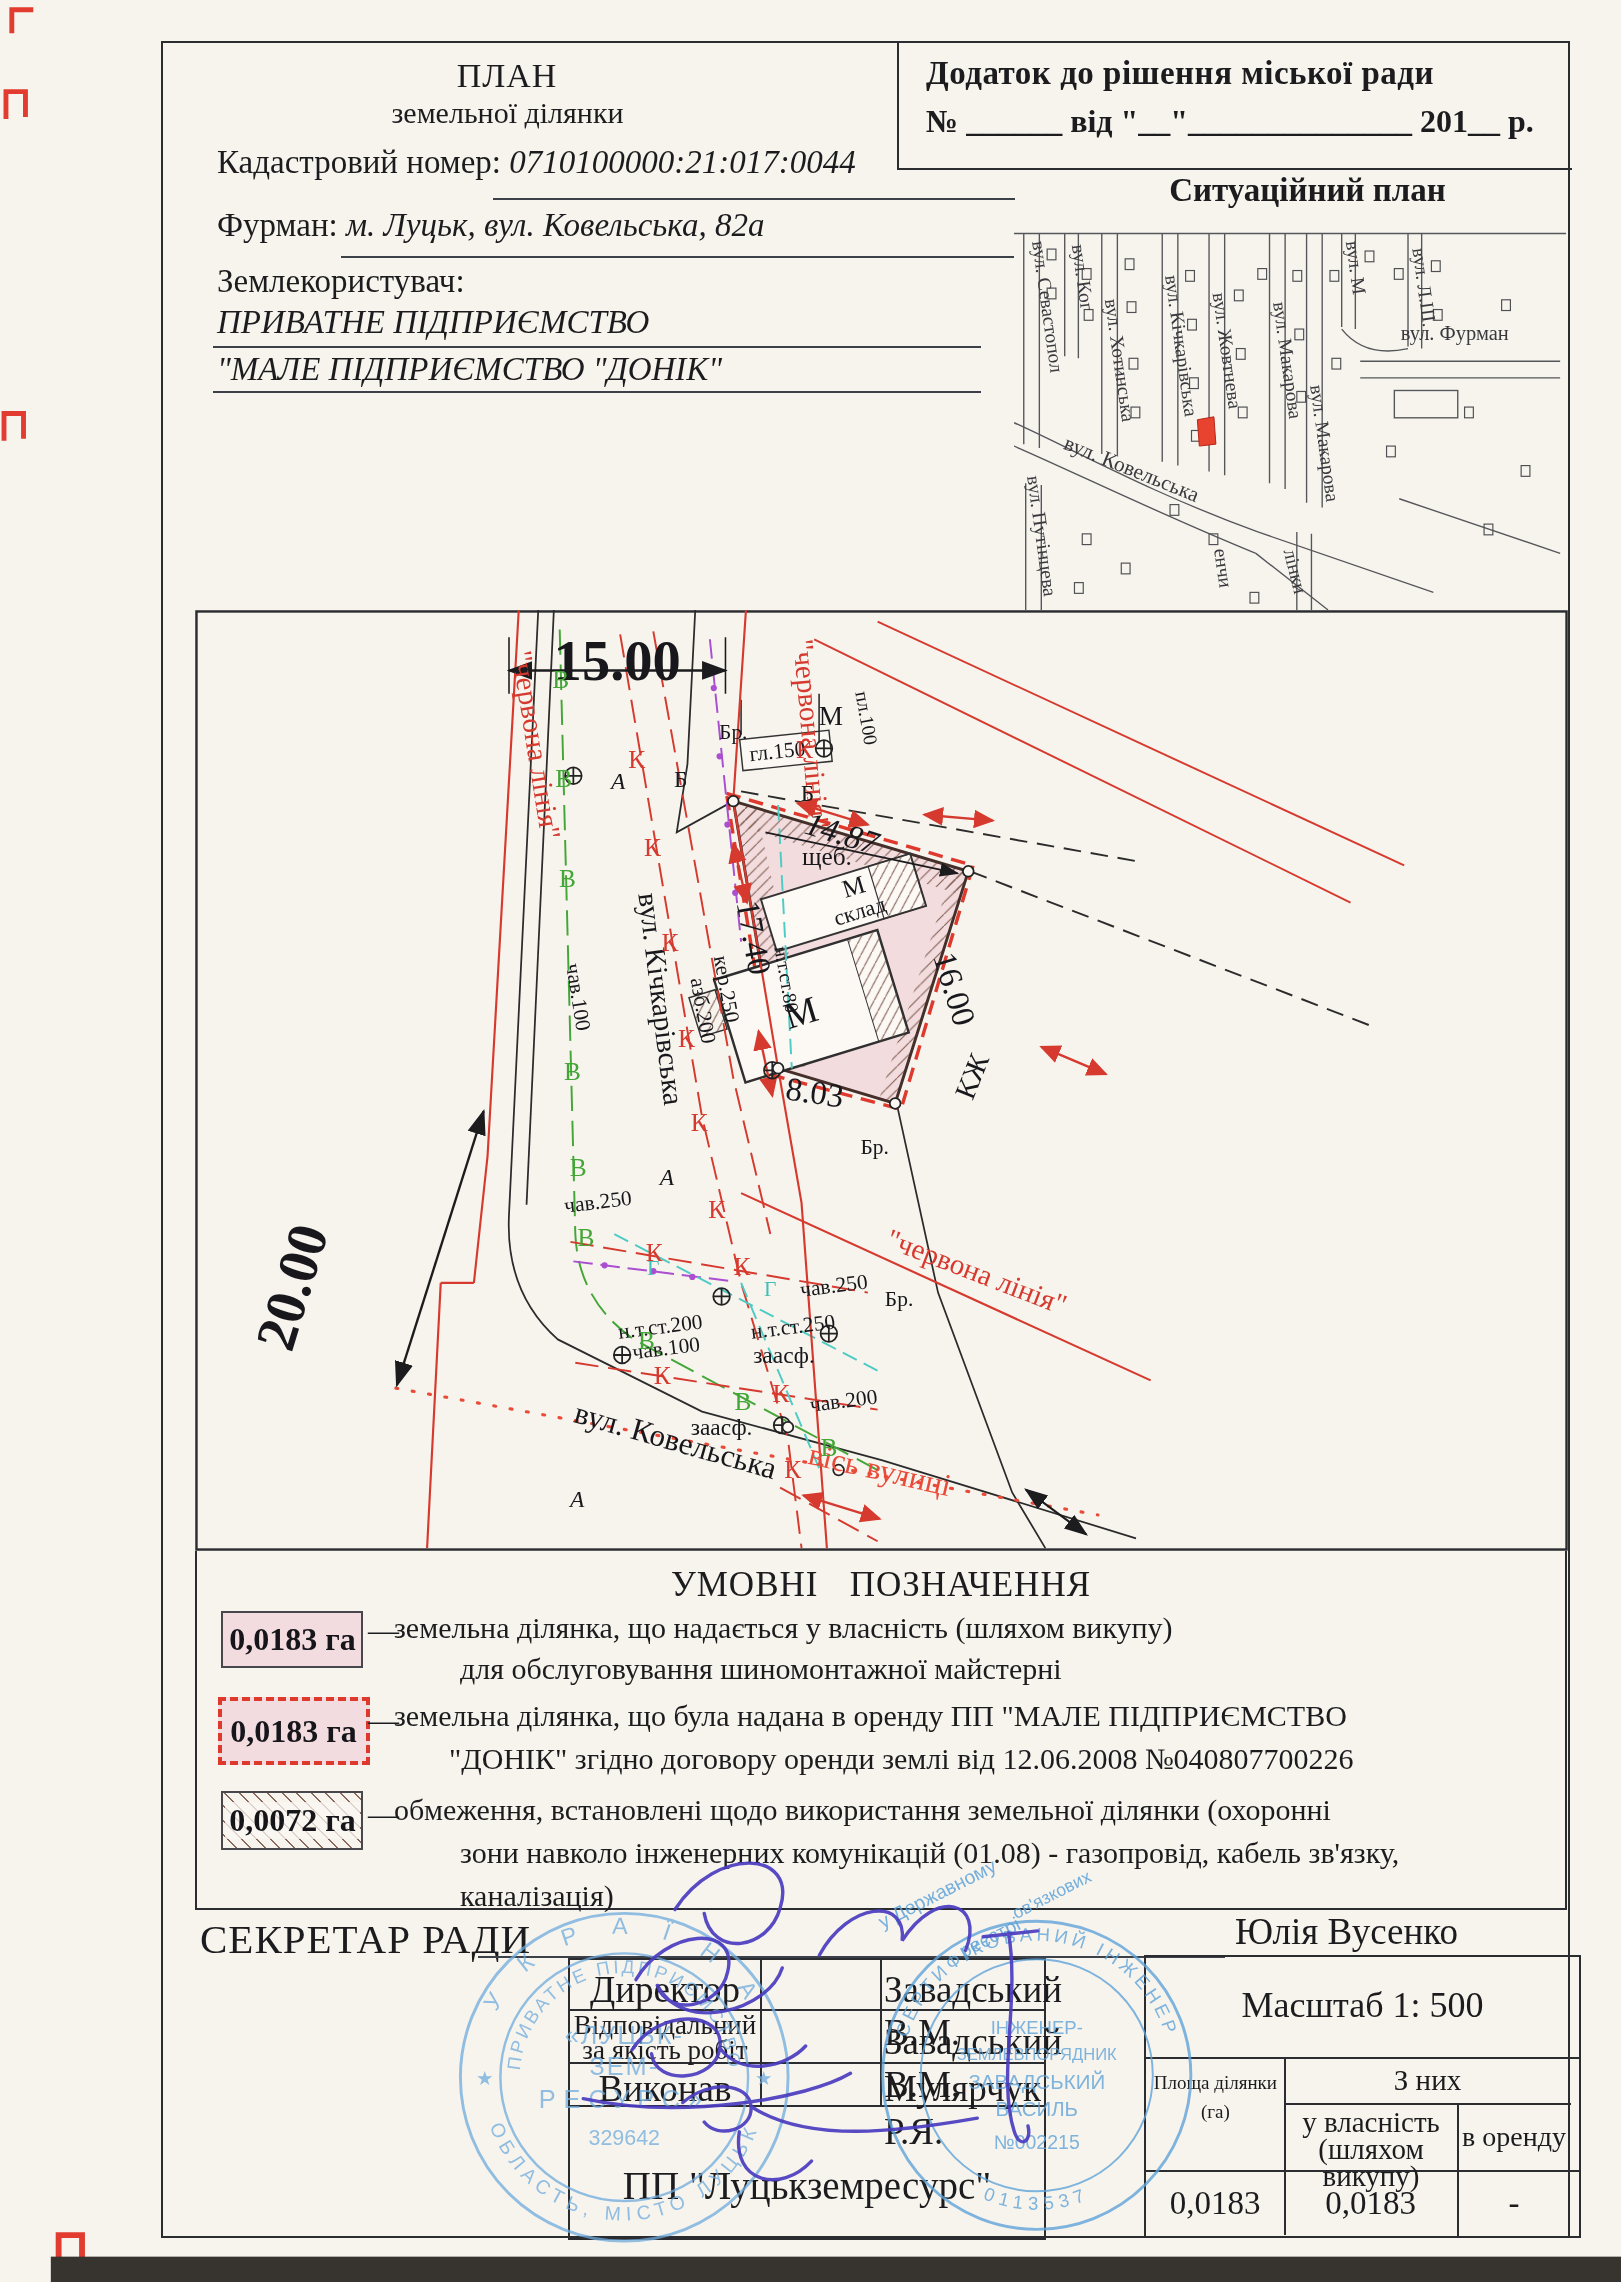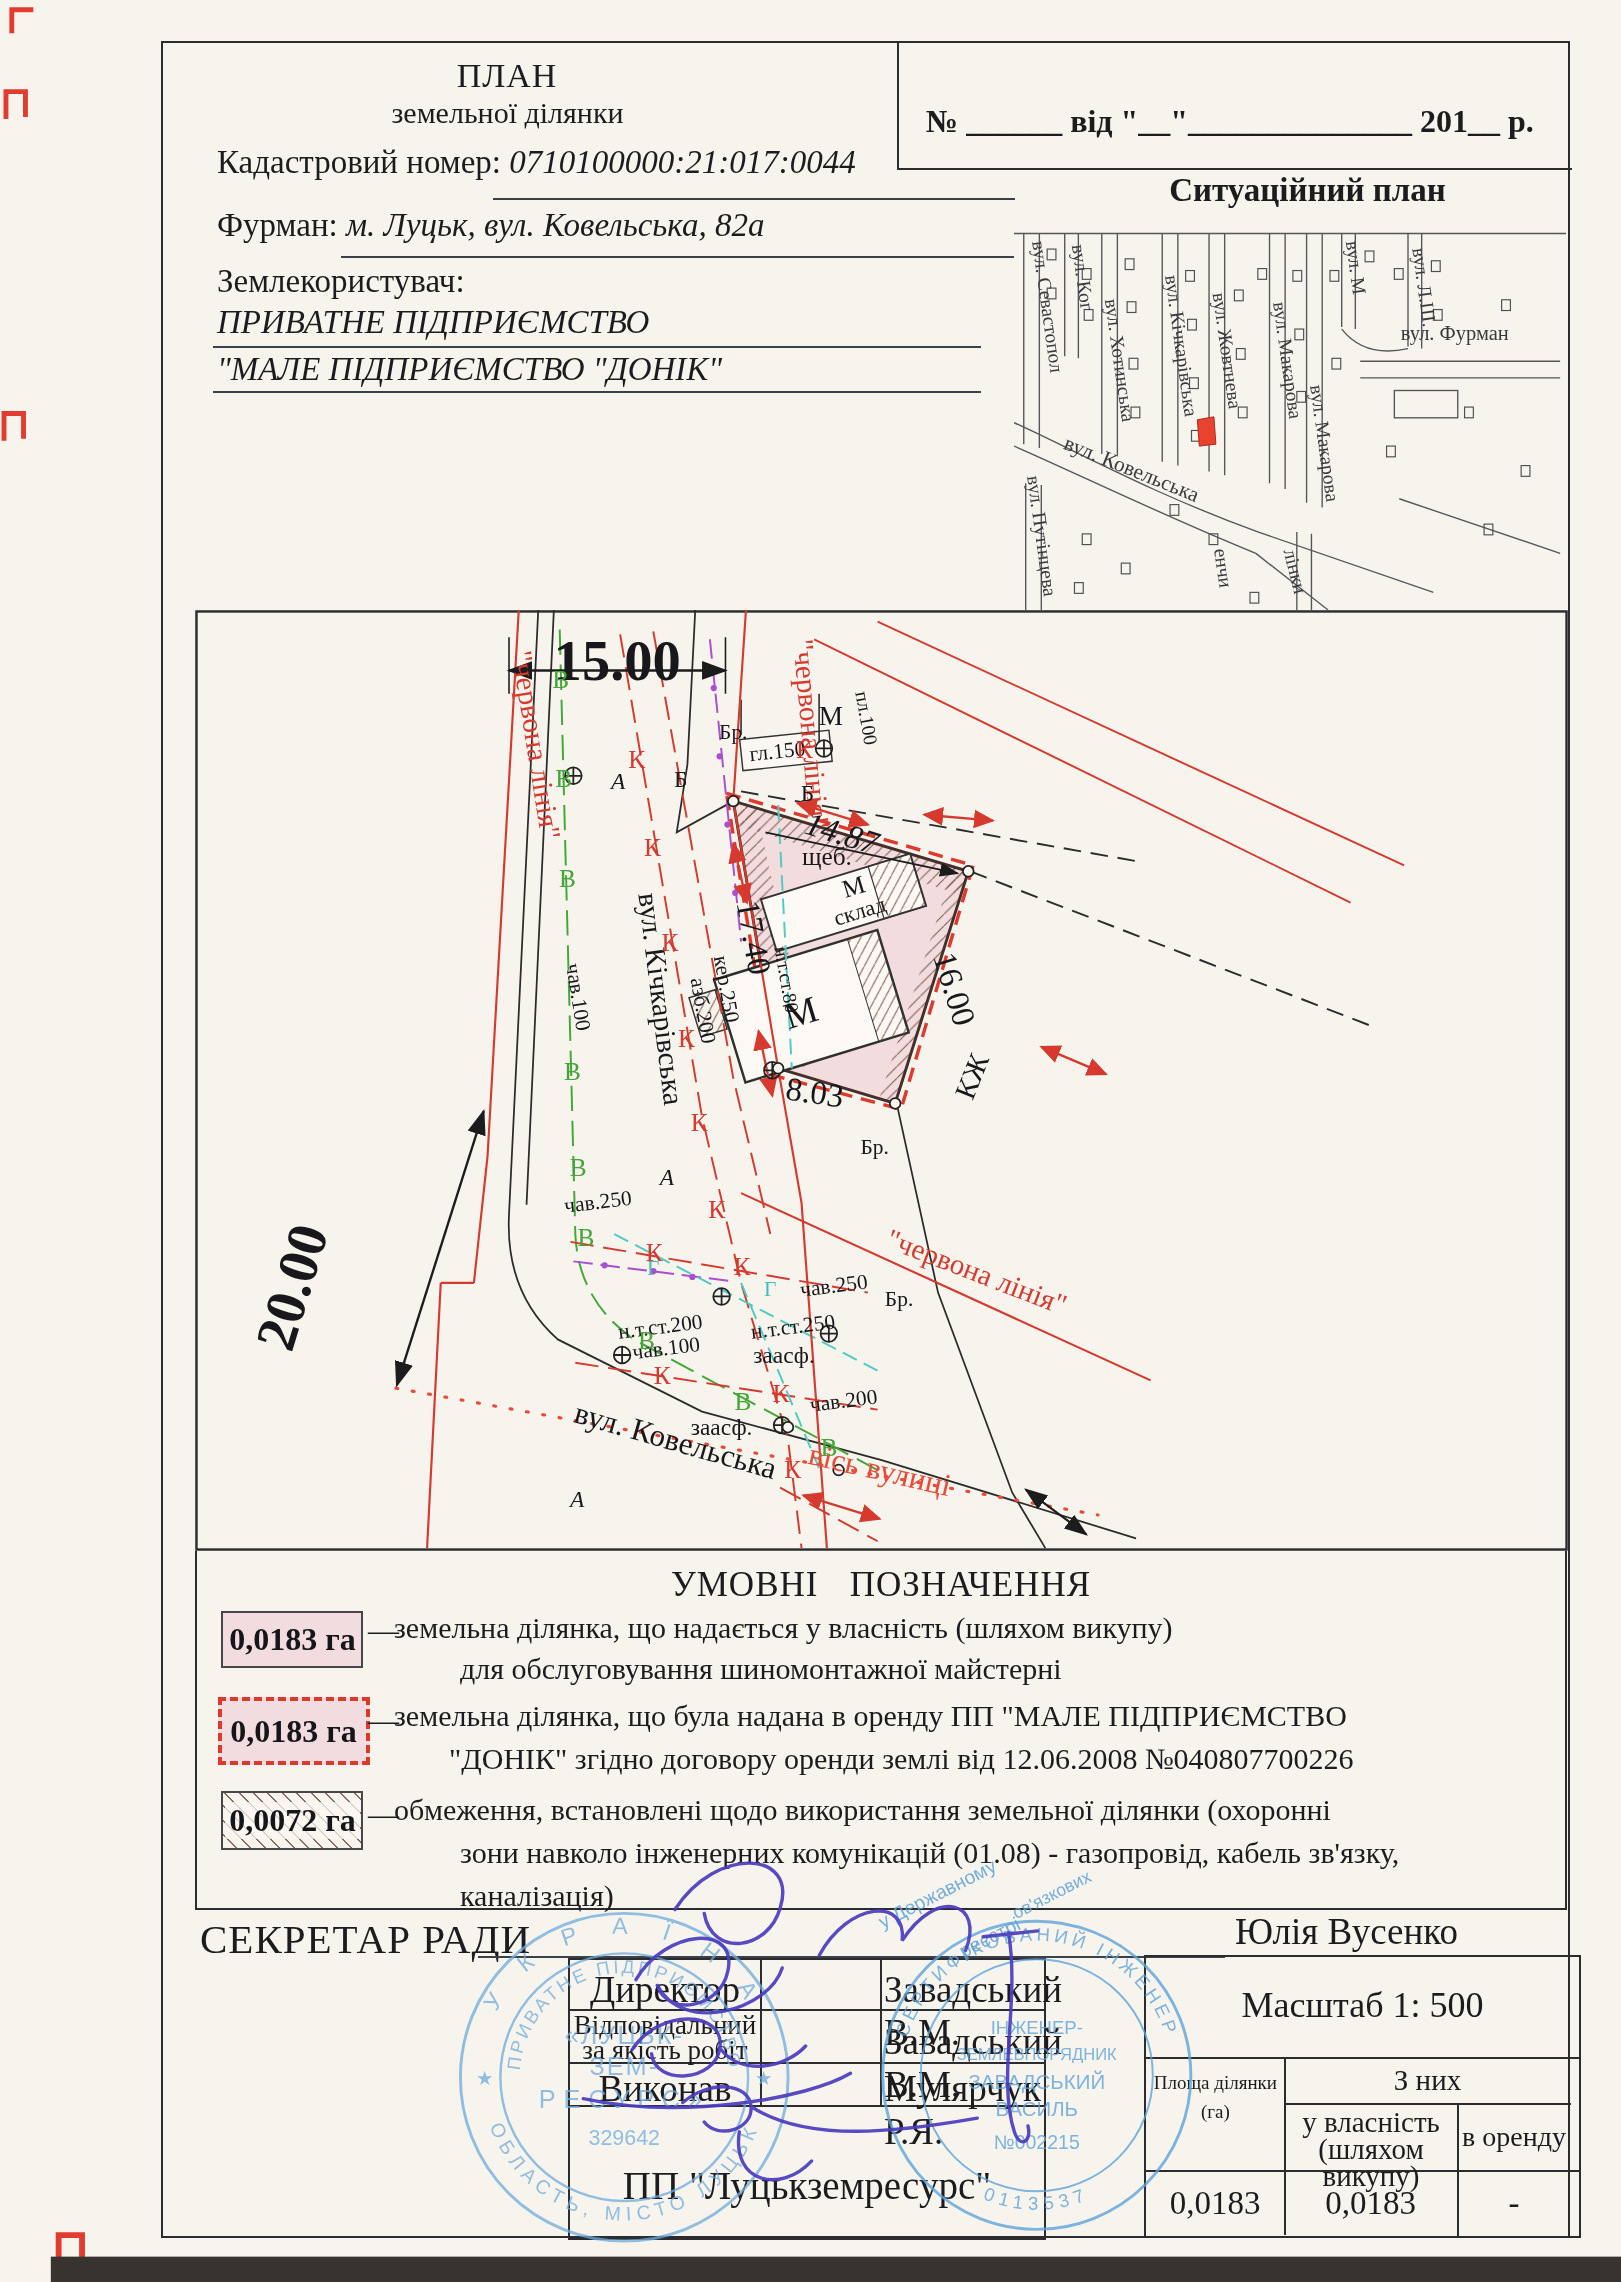--- a/index.html
+++ b/index.html
@@ -60,20 +60,21 @@
   </div>
   <div class="uline" style="left:341px;top:256px;width:673px;"></div>
 
   <div class="abs hline" style="left:217px;top:263px;">Землекористувач:</div>
   <div class="abs hline ital" style="left:217px;top:304px;">ПРИВАТНЕ ПІДПРИЄМСТВО</div>
   <div class="uline" style="left:213px;top:346px;width:768px;"></div>
   <div class="abs hline ital" style="left:217px;top:351px;">"МАЛЕ ПІДПРИЄМСТВО "ДОНІК"</div>
   <div class="uline" style="left:213px;top:391px;width:768px;"></div>
 
   <div class="appendix-box">
+    <div class="appx-l1">Додаток до рішення  міської ради</div>
     <div class="appx-l2">№ ______ від "__"______________ 201__ р.</div>
   </div>
   <div class="abs t-center sit-title">Ситуаційний план</div>
 
   <svg class="abs" style="left:1014px;top:210px;" width="552" height="400" viewBox="0 0 566 410">
     <g stroke="#55565a" stroke-width="1.4" fill="none">
       <path d="M0,24 H566"></path>
       <path d="M10,24 V240 M26,24 V244"></path>
       <path d="M52,24 V150 M66,24 V152"></path>
       <path d="M90,24 V250 M106,24 V252"></path>

